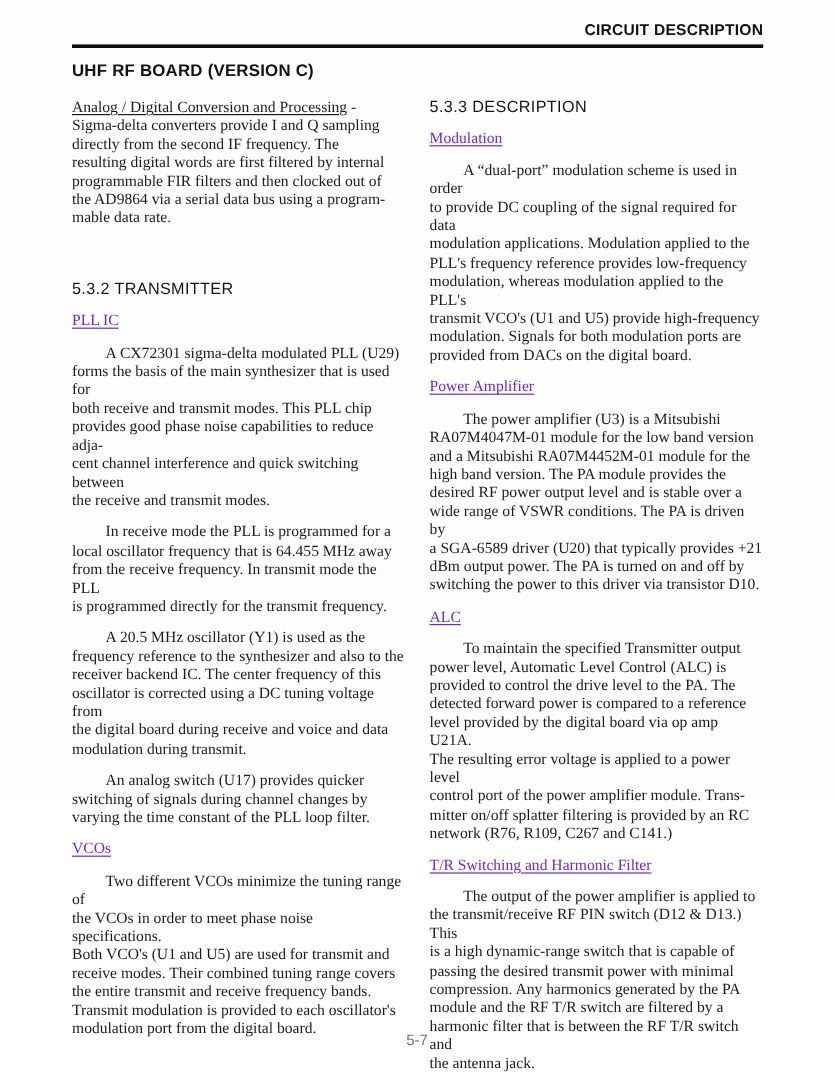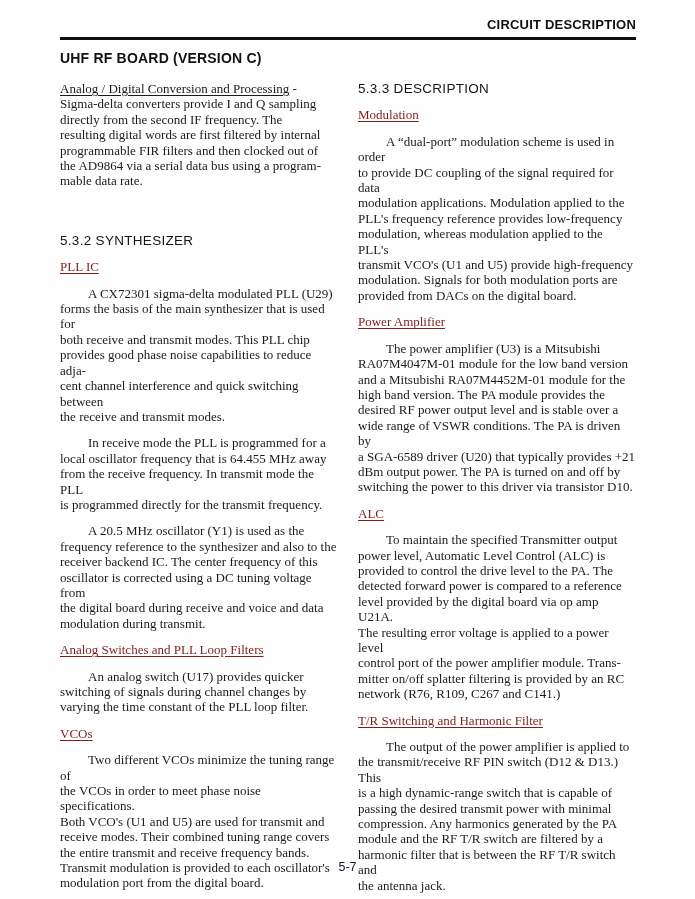--- a/index.html
+++ b/index.html
@@ -56,30 +56,30 @@
   }
   h2.gap-large { margin-top: 44px; }
   h3.sub {
     margin: 2px 0 11px;
     font-family: "Liberation Serif", serif;
     font-weight: 400;
     font-size: 13px;
     line-height: 15.4px;
     text-decoration: underline;
     text-underline-offset: 2px;
-    color: #7f1d1d;
+    color: #6d28d9;
   }
   .footer {
     position: absolute;
     top: 860px; left: 0;
     width: 695px;
     text-align: center;
     font-family: "Liberation Sans", sans-serif;
     font-size: 12.5px;
-    color: #0f172a;
+    color: #737373;
   }
 </style>
 </head>
 <body>
 
 <div class="page">
 
   <div class="header">
     <div class="header-label">CIRCUIT DESCRIPTION</div>
     <div class="header-rule"></div>
@@ -91,42 +91,41 @@
 
     <div class="col">
       <p class="para noindent"><span class="uhead">Analog / Digital Conversion and Processing</span><span> -</span><span>
 Sigma-delta converters provide I and Q sampling
 directly from the second IF frequency. The
 resulting digital words are first filtered by internal
 programmable FIR filters and then clocked out of
 the AD9864 via a serial data bus using a program-
 mable data rate.</span></p>
 
-      <h2 class="section gap-large">5.3.2 SYNTHESIZER</h2>
+      <h2 class="section gap-large">5.3.2 TRANSMITTER</h2>
 
       <h3 class="sub">PLL IC</h3>
       <p class="para">A CX72301 sigma-delta modulated PLL (U29)
 forms the basis of the main synthesizer that is used for
 both receive and transmit modes. This PLL chip
 provides good phase noise capabilities to reduce adja-
 cent channel interference and quick switching between
 the receive and transmit modes.</p>
       <p class="para">In receive mode the PLL is programmed for a
 local oscillator frequency that is 64.455 MHz away
 from the receive frequency. In transmit mode the PLL
 is programmed directly for the transmit frequency.</p>
 
       <p class="para">A 20.5 MHz oscillator (Y1) is used as the
 frequency reference to the synthesizer and also to the
 receiver backend IC. The center frequency of this
 oscillator is corrected using a DC tuning voltage from
 the digital board during receive and voice and data
 modulation during transmit.</p>
 
-      <h3 class="sub">Analog Switches and PLL Loop Filters</h3>
       <p class="para">An analog switch (U17) provides quicker
 switching of signals during channel changes by
 varying the time constant of the PLL loop filter.</p>
 
       <h3 class="sub">VCOs</h3>
       <p class="para">Two different VCOs minimize the tuning range of
 the VCOs in order to meet phase noise specifications.
 Both VCO's (U1 and U5) are used for transmit and
 receive modes. Their combined tuning range covers
 the entire transmit and receive frequency bands.

